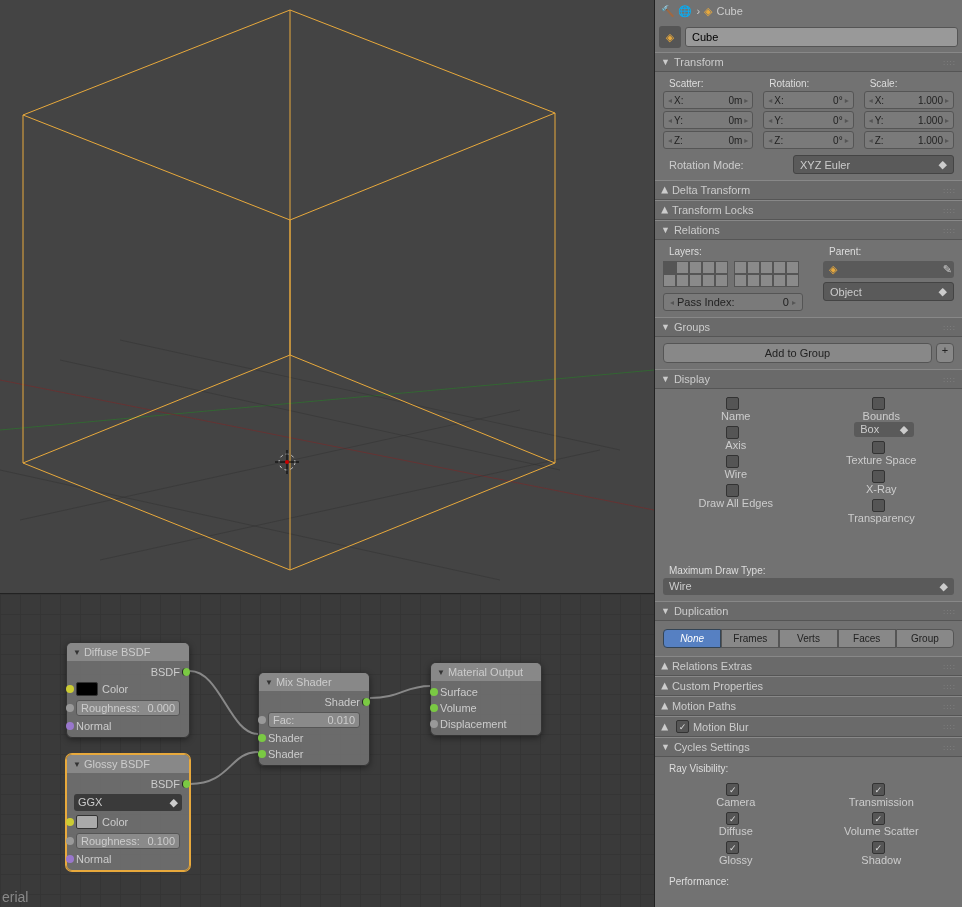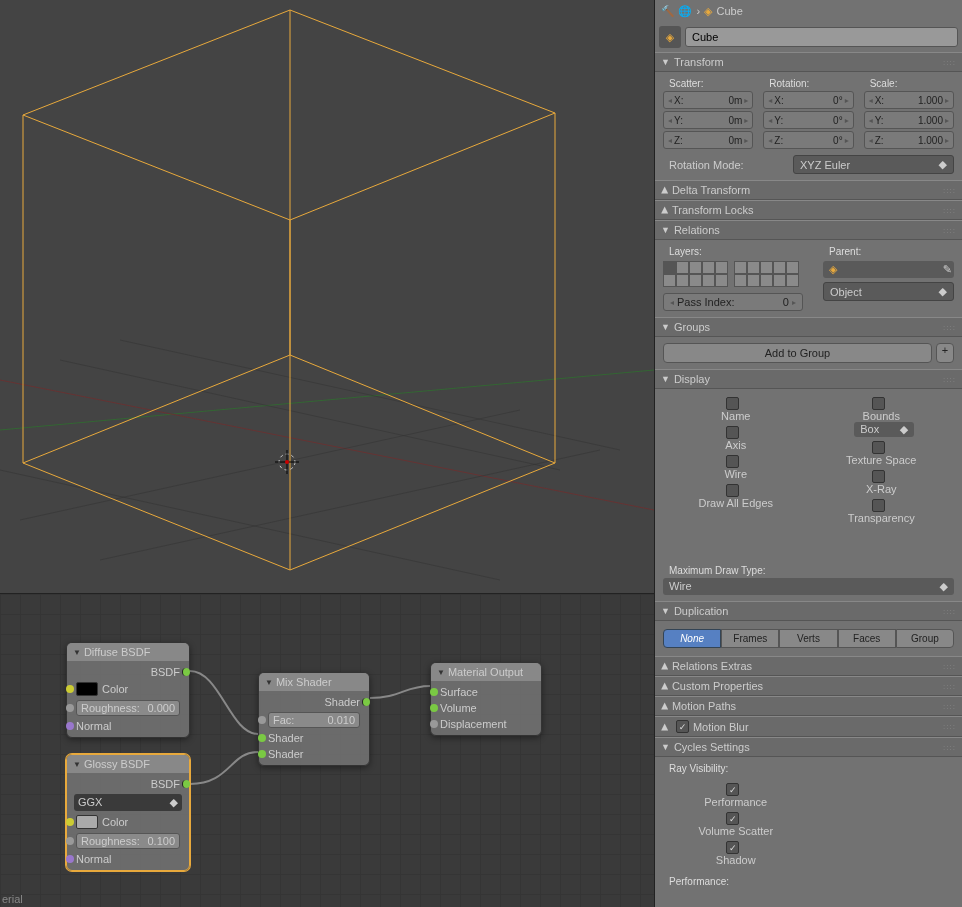--- a/index.html
+++ b/index.html
@@ -90,21 +90,21 @@
 .sock-green { background: #7ac943; }
 .sock-yellow { background: #cccc33; }
 .sock-purple { background: #9977cc; }
 .sock-grey { background: #999; }
 .node-color-chip { width: 22px; height: 14px; background: #000; border-radius: 2px; margin-right: 4px; border: 1px solid #333; }
 .node-color-chip.grey { background: #aaa; }
 .node-num { background: #8a8a8a; border: 1px solid #555; border-radius: 3px; padding: 1px 4px; display: flex; width: 100%; font-size: 10px; color: #222; }
 .node-num .nv { margin-left: auto; }
 .node-sel { background: #3a3a3a; border-radius: 3px; padding: 2px 4px; width: 100%; display: flex; justify-content: space-between; color: #ddd; font-size: 10px; }
 
-.footer-text { position: absolute; bottom: 2px; left: 2px; color: #888; font-size: 11px; }
+.footer-text { position: absolute; bottom: 2px; left: 2px; color: #888; font-size: 14px; }
 
 svg.wires { position: absolute; top: 0; left: 0; pointer-events: none; }
 </style>
 </head>
 <body>
 
 <div class="main">
   <div class="left">
     <div class="viewport">
       <svg class="cube-svg" width="654" height="594">
@@ -536,21 +536,35 @@
         <span class="tri">▼</span>
         <span>Cycles Settings</span>
         <span class="drag-handle">::::</span>
       </div>
     <div class="panel-body">
       <div class="xyz-label" style="margin-bottom:7px;">Ray Visibility:</div>
       <div class="cycles-row">
         <div class="cycles-col">
           <div class="check-row">
               <div class="checkbox checked"></div>
-              <span>Performance</span>
+              <span>Camera</span>
+            </div>
+          <div class="check-row">
+              <div class="checkbox checked"></div>
+              <span>Diffuse</span>
+            </div>
+          <div class="check-row">
+              <div class="checkbox checked"></div>
+              <span>Glossy</span>
+            </div>
+        </div>
+        <div class="cycles-col">
+          <div class="check-row">
+              <div class="checkbox checked"></div>
+              <span>Transmission</span>
             </div>
           <div class="check-row">
               <div class="checkbox checked"></div>
               <span>Volume Scatter</span>
             </div>
           <div class="check-row">
               <div class="checkbox checked"></div>
               <span>Shadow</span>
             </div>
         </div>

